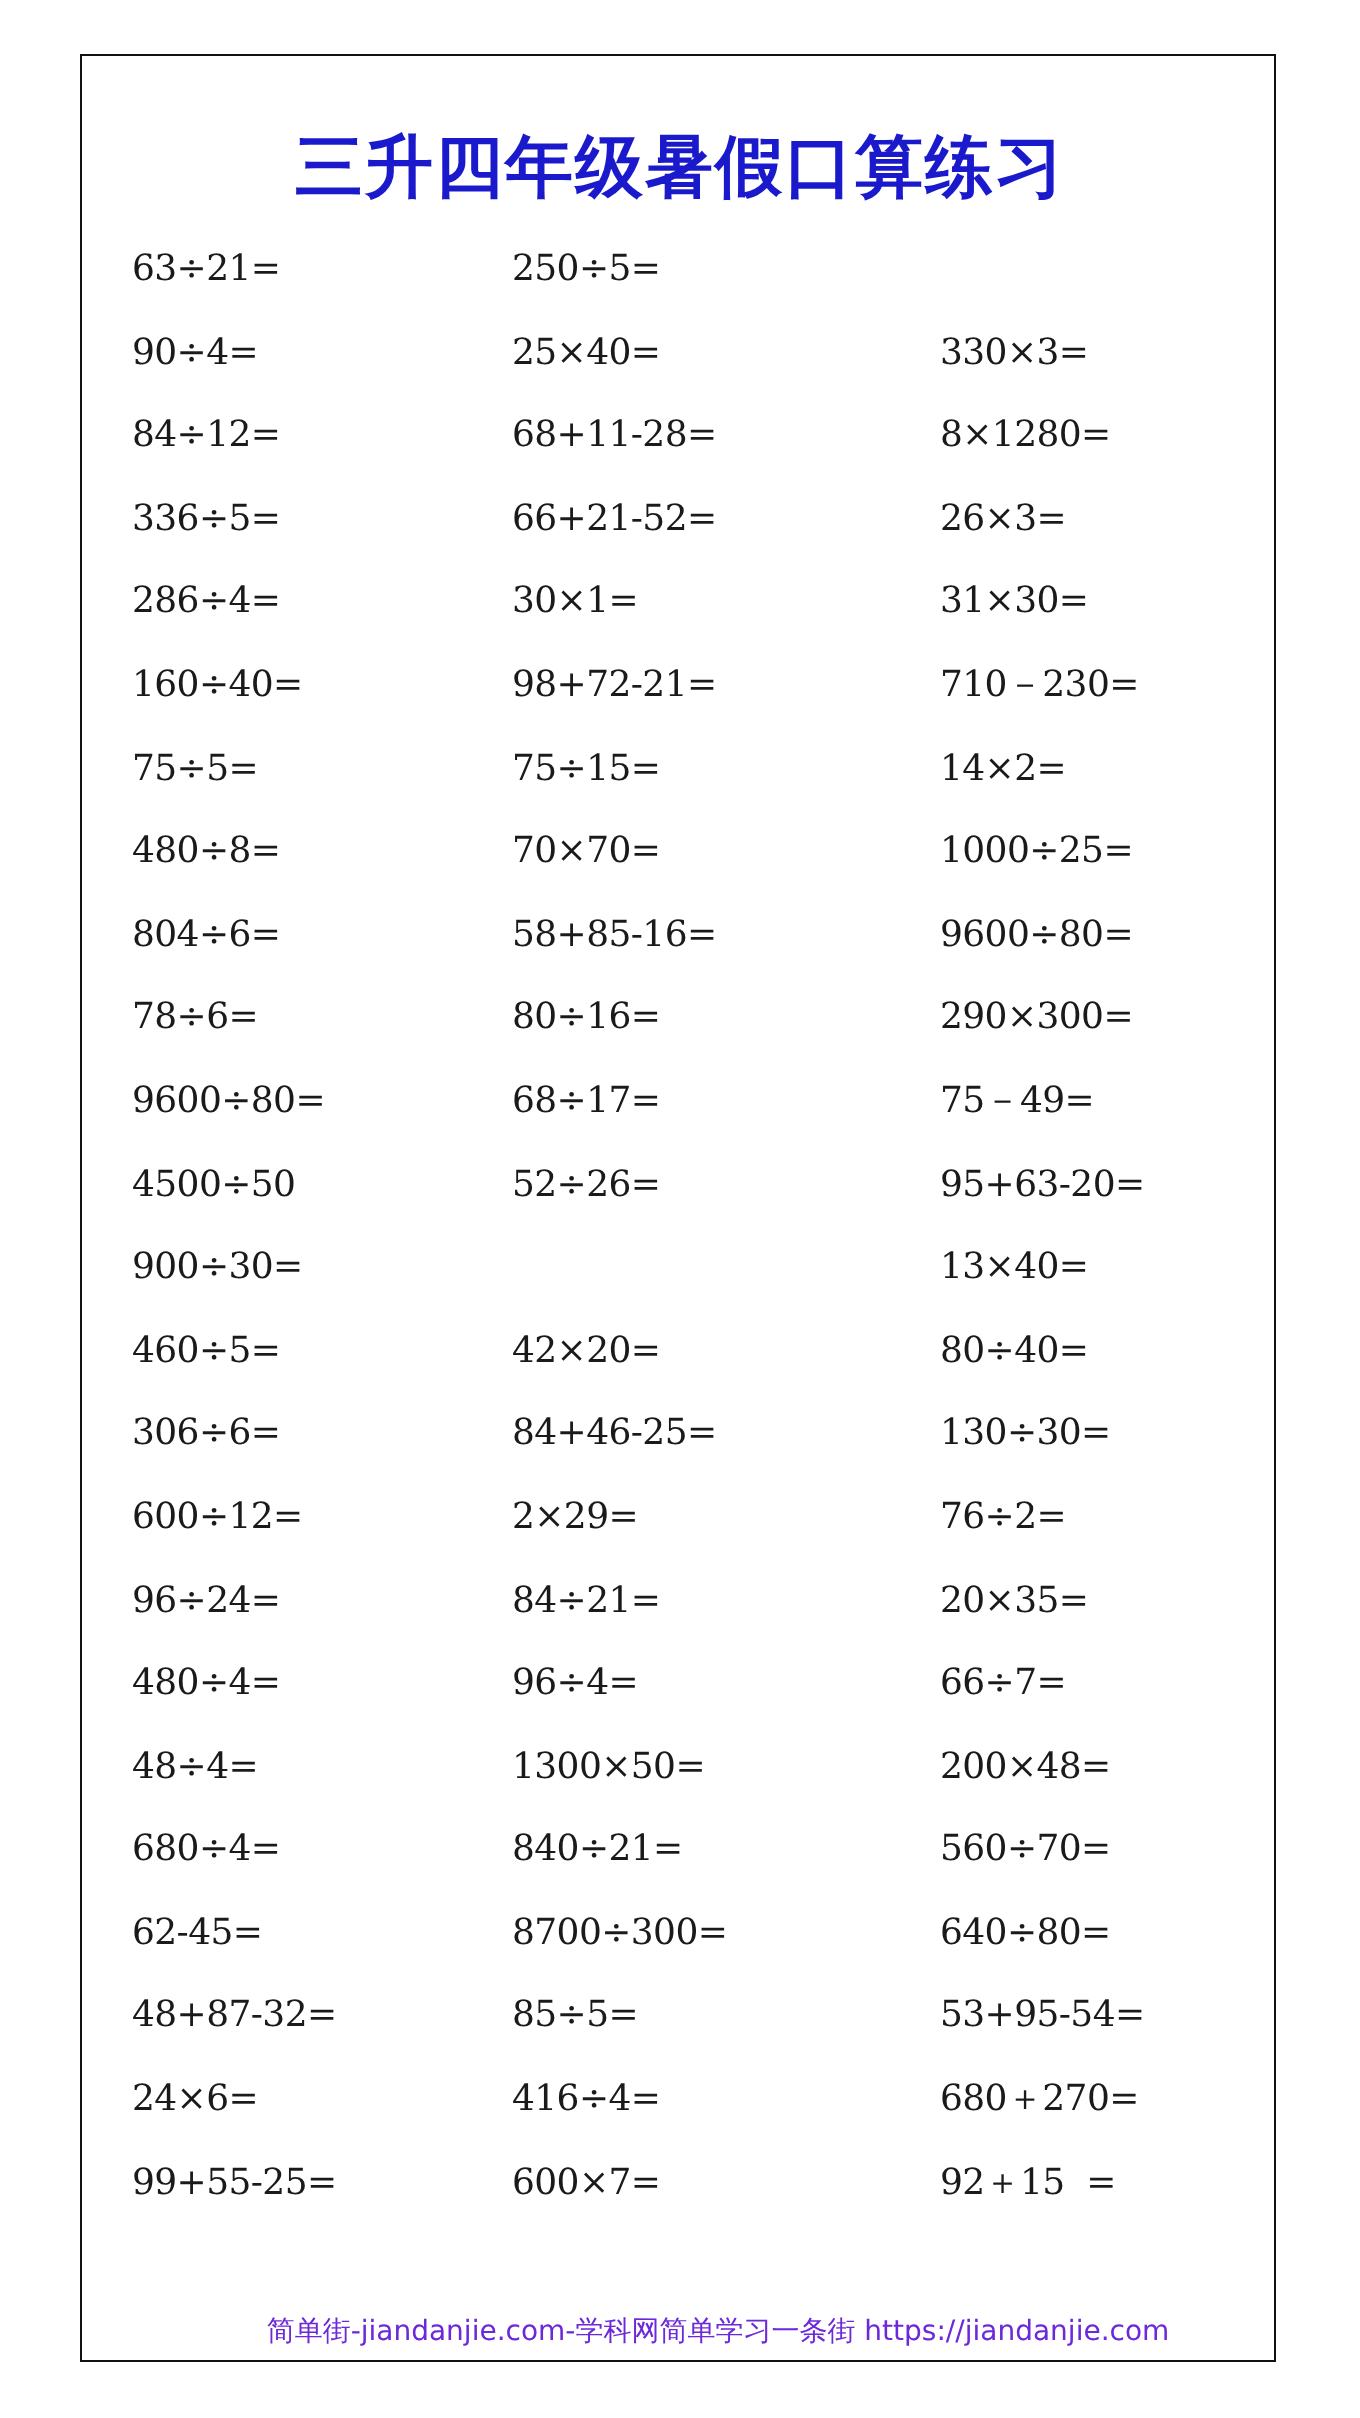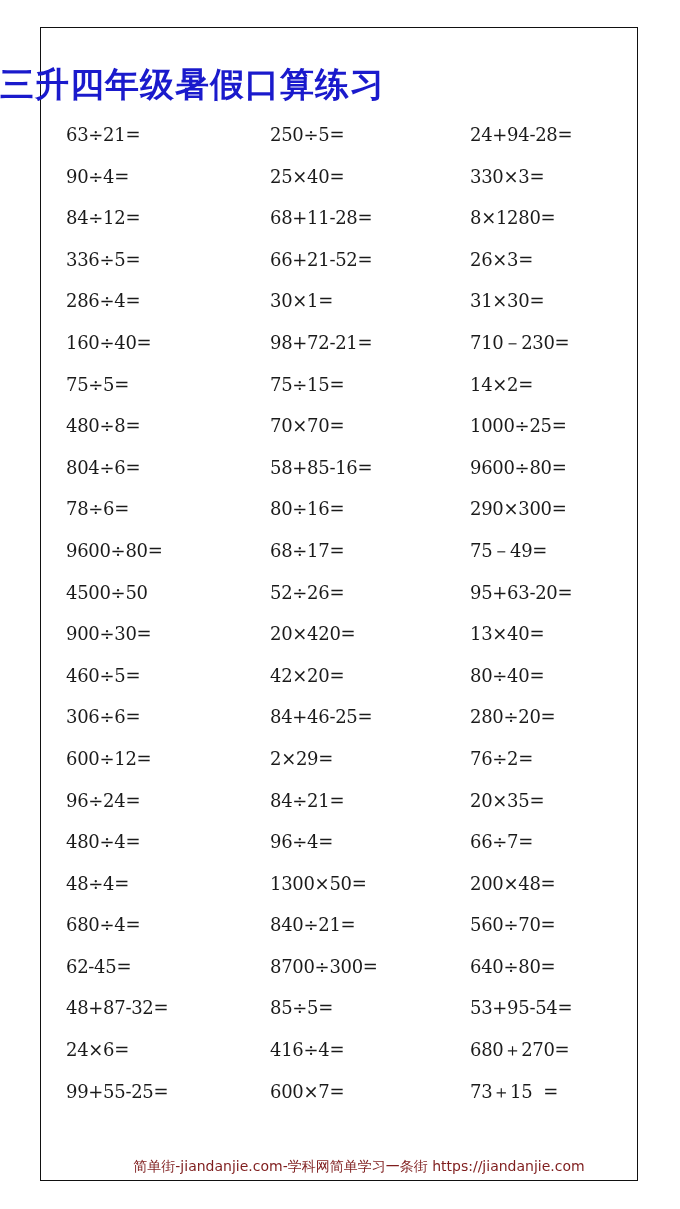--- a/index.html
+++ b/index.html
@@ -21,20 +21,21 @@
       height: 1154px;
       border: 1.5px solid #111111;
       box-sizing: border-box;
       background: #ffffff;
     }
     .title {
       position: absolute;
       left: 0;
       right: 0;
       top: 60px;
+      text-align: center;
       font-family: "DejaVu Sans", "Liberation Sans", sans-serif;
       font-weight: bold;
       font-size: 34px;
       letter-spacing: 1px;
       line-height: 48px;
       color: #1a1acc;
     }
     .grid {
       position: absolute;
       left: 62px;
@@ -50,47 +51,46 @@
       top: 0;
       height: 41.6px;
       line-height: 30px;
       font-family: "DejaVu Serif", "Liberation Serif", serif;
       font-size: 18px;
       color: #1a1a1a;
       white-space: pre;
       letter-spacing: -0.3px;
     }
     .cell.c0 { left: 4px; }
-    .cell.c1 { left: 208px; }
+    .cell.c1 { left: 194px; }
     .cell.c2 { left: 408px; }
     .footer {
       position: absolute;
       left: 0;
       right: 0;
       top: 1156px;
       text-align: center;
       font-family: "DejaVu Sans", "Liberation Sans", sans-serif;
       font-size: 14px;
-      color: #7f1d1d;
+      color: #6d28d9;
       line-height: 20px;
       padding-left: 38px;
     }
   </style>
 </head>
 <body>
 
 <div class="page-frame"></div>
 
 <div class="title">三升四年级暑假口算练习</div>
 
 <div class="grid" id="grid">
     <div class="row">
       <div class="cell c0">63÷21=</div>
       <div class="cell c1">250÷5=</div>
-      <div class="cell c2">24+94-28=</div>
     </div>
     <div class="row">
       <div class="cell c0">90÷4=</div>
       <div class="cell c1">25×40=</div>
       <div class="cell c2">330×3=</div>
     </div>
     <div class="row">
       <div class="cell c0">84÷12=</div>
       <div class="cell c1">68+11-28=</div>
       <div class="cell c2">8×1280=</div>
@@ -135,32 +135,31 @@
       <div class="cell c1">68÷17=</div>
       <div class="cell c2">75－49=</div>
     </div>
     <div class="row">
       <div class="cell c0">4500÷50</div>
       <div class="cell c1">52÷26=</div>
       <div class="cell c2">95+63-20=</div>
     </div>
     <div class="row">
       <div class="cell c0">900÷30=</div>
-      <div class="cell c1">20×420=</div>
       <div class="cell c2">13×40=</div>
     </div>
     <div class="row">
       <div class="cell c0">460÷5=</div>
       <div class="cell c1">42×20=</div>
       <div class="cell c2">80÷40=</div>
     </div>
     <div class="row">
       <div class="cell c0">306÷6=</div>
       <div class="cell c1">84+46-25=</div>
-      <div class="cell c2">280÷20=</div>
+      <div class="cell c2">130÷30=</div>
     </div>
     <div class="row">
       <div class="cell c0">600÷12=</div>
       <div class="cell c1">2×29=</div>
       <div class="cell c2">76÷2=</div>
     </div>
     <div class="row">
       <div class="cell c0">96÷24=</div>
       <div class="cell c1">84÷21=</div>
       <div class="cell c2">20×35=</div>
@@ -191,17 +190,17 @@
       <div class="cell c2">53+95-54=</div>
     </div>
     <div class="row">
       <div class="cell c0">24×6=</div>
       <div class="cell c1">416÷4=</div>
       <div class="cell c2">680＋270=</div>
     </div>
     <div class="row">
       <div class="cell c0">99+55-25=</div>
       <div class="cell c1">600×7=</div>
-      <div class="cell c2">73＋15  =</div>
+      <div class="cell c2">92＋15  =</div>
     </div>
   </div>
 
 <div class="footer">简单街-jiandanjie.com-学科网简单学习一条街 https://jiandanjie.com</div>
 
 </body></html>

